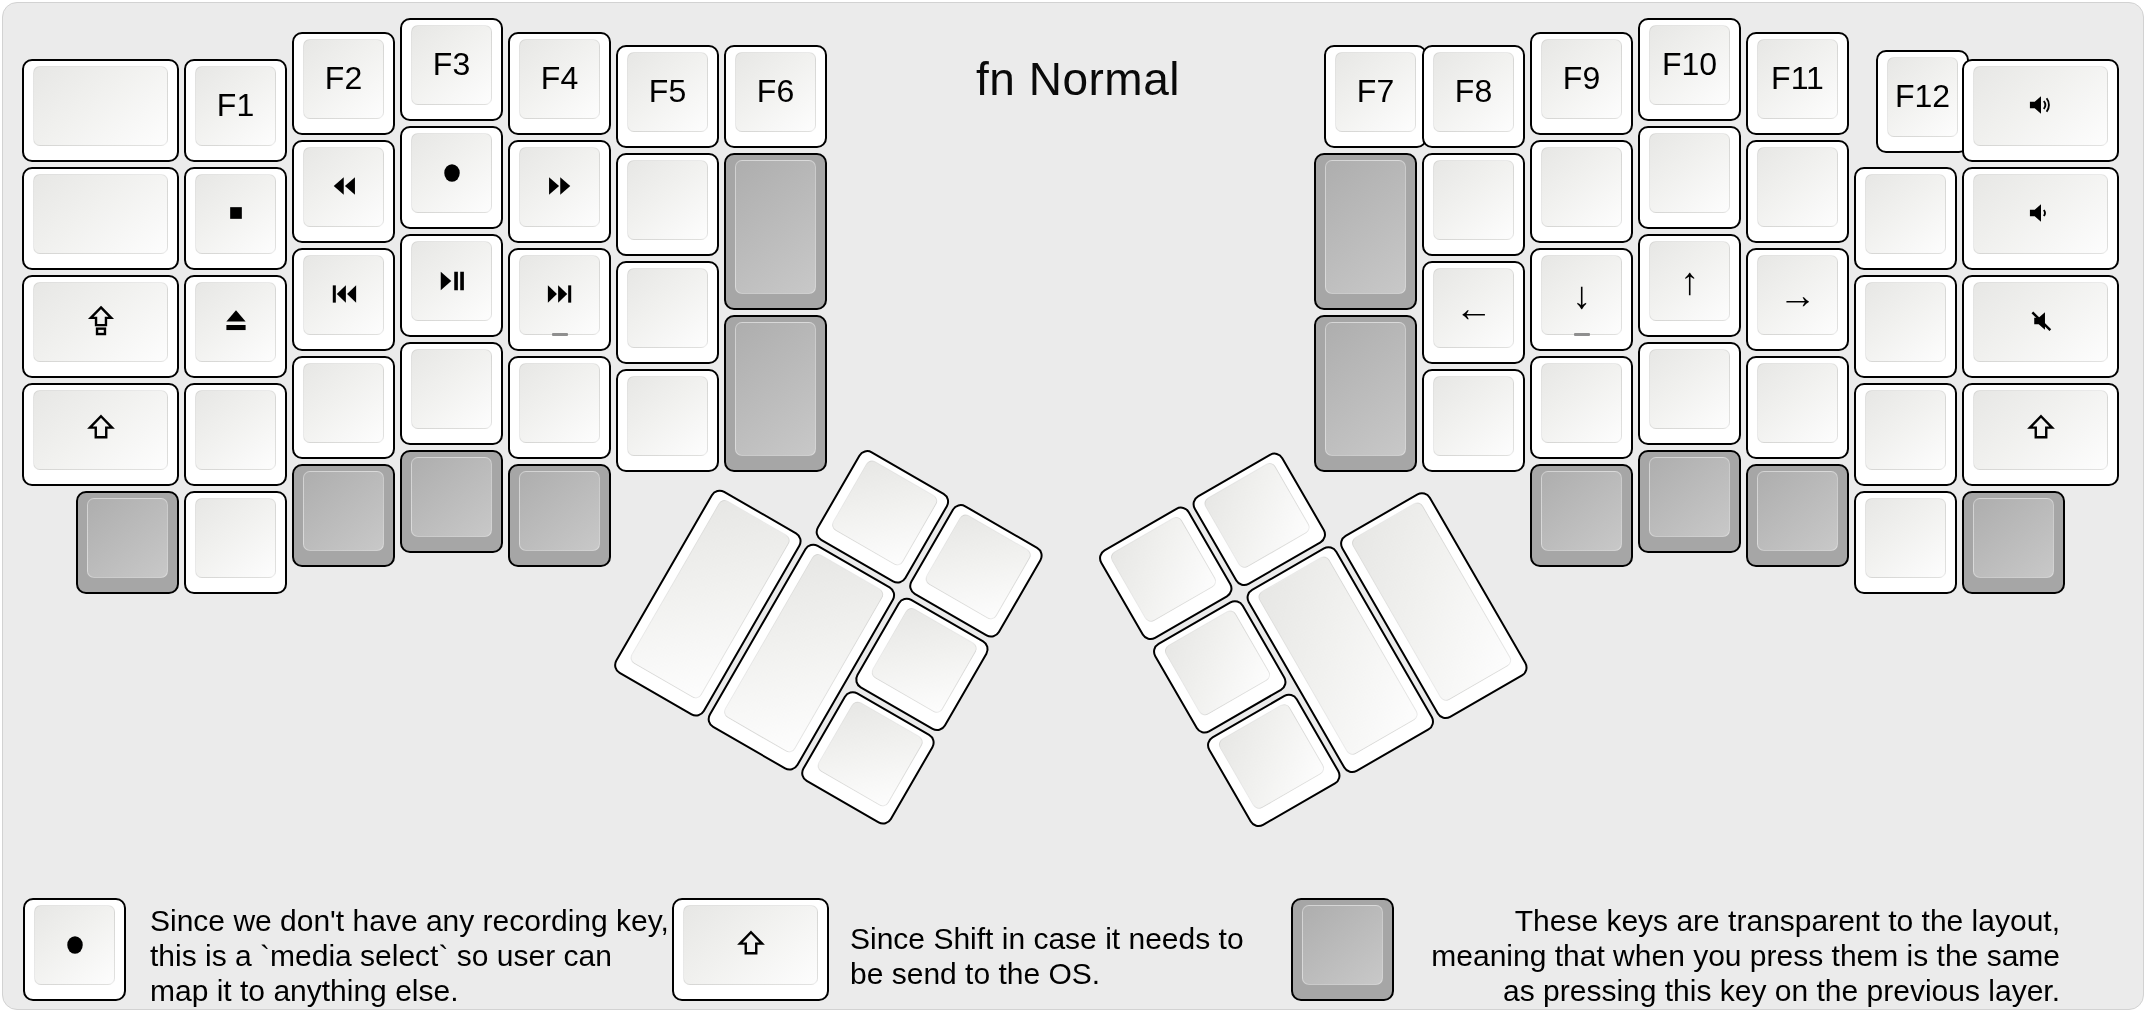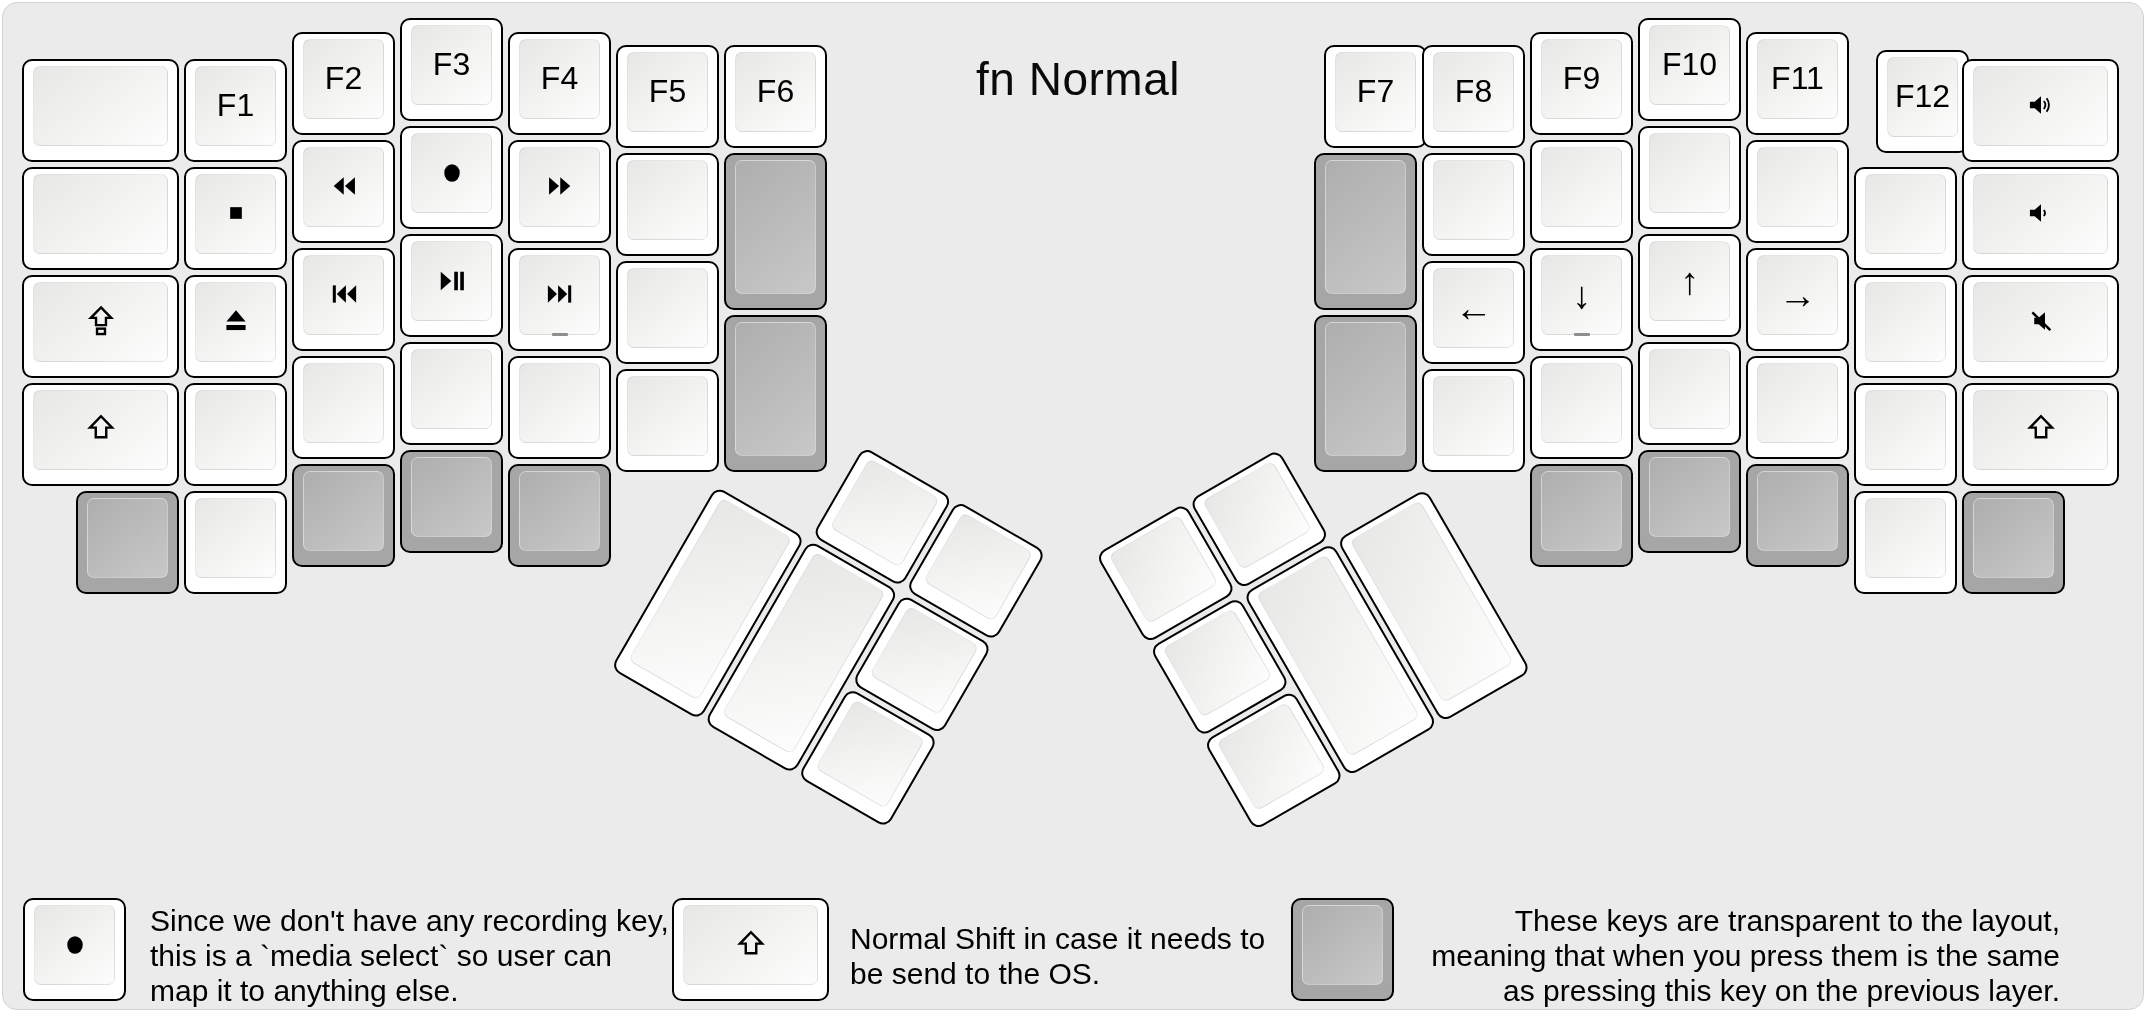--- a/index.html
+++ b/index.html
@@ -388,21 +388,21 @@
     <div id="legend-key-1">
         <div class="key" style="left: 672px; top: 898px; width: 157px; height: 103px;">
           <div class="ktop"></div>
           <div class="lab">
             <svg width="34" height="34" viewBox="0 0 24 24" fill="#000">
               <path d="M12 3 L19.8 11 H15.7 V17.8 H8.3 V11 H4.2 Z" fill="none" stroke="#000" stroke-width="1.7"></path>
             </svg>
           </div>
         </div>
       </div>
-    <div class="legend-text" style="left:850px;top:921px;width:430px;">Normal Shift in case it needs to be send to the OS.</div>
+    <div class="legend-text" style="left:850px;top:921px;width:430px;">Since Shift in case it needs to be send to the OS.</div>
     <div id="legend-key-2">
         <div class="key gray" style="left: 1291px; top: 898px; width: 103px; height: 103px;">
           <div class="ktop"></div>
         </div>
       </div>
     <div class="legend-text" style="left:1415px;top:903px;width:645px;text-align:right;">These keys are transparent to the layout, meaning that when you press them is the same as pressing this key on the previous layer.</div>
   </div>
 </div>
 
 </body></html>

